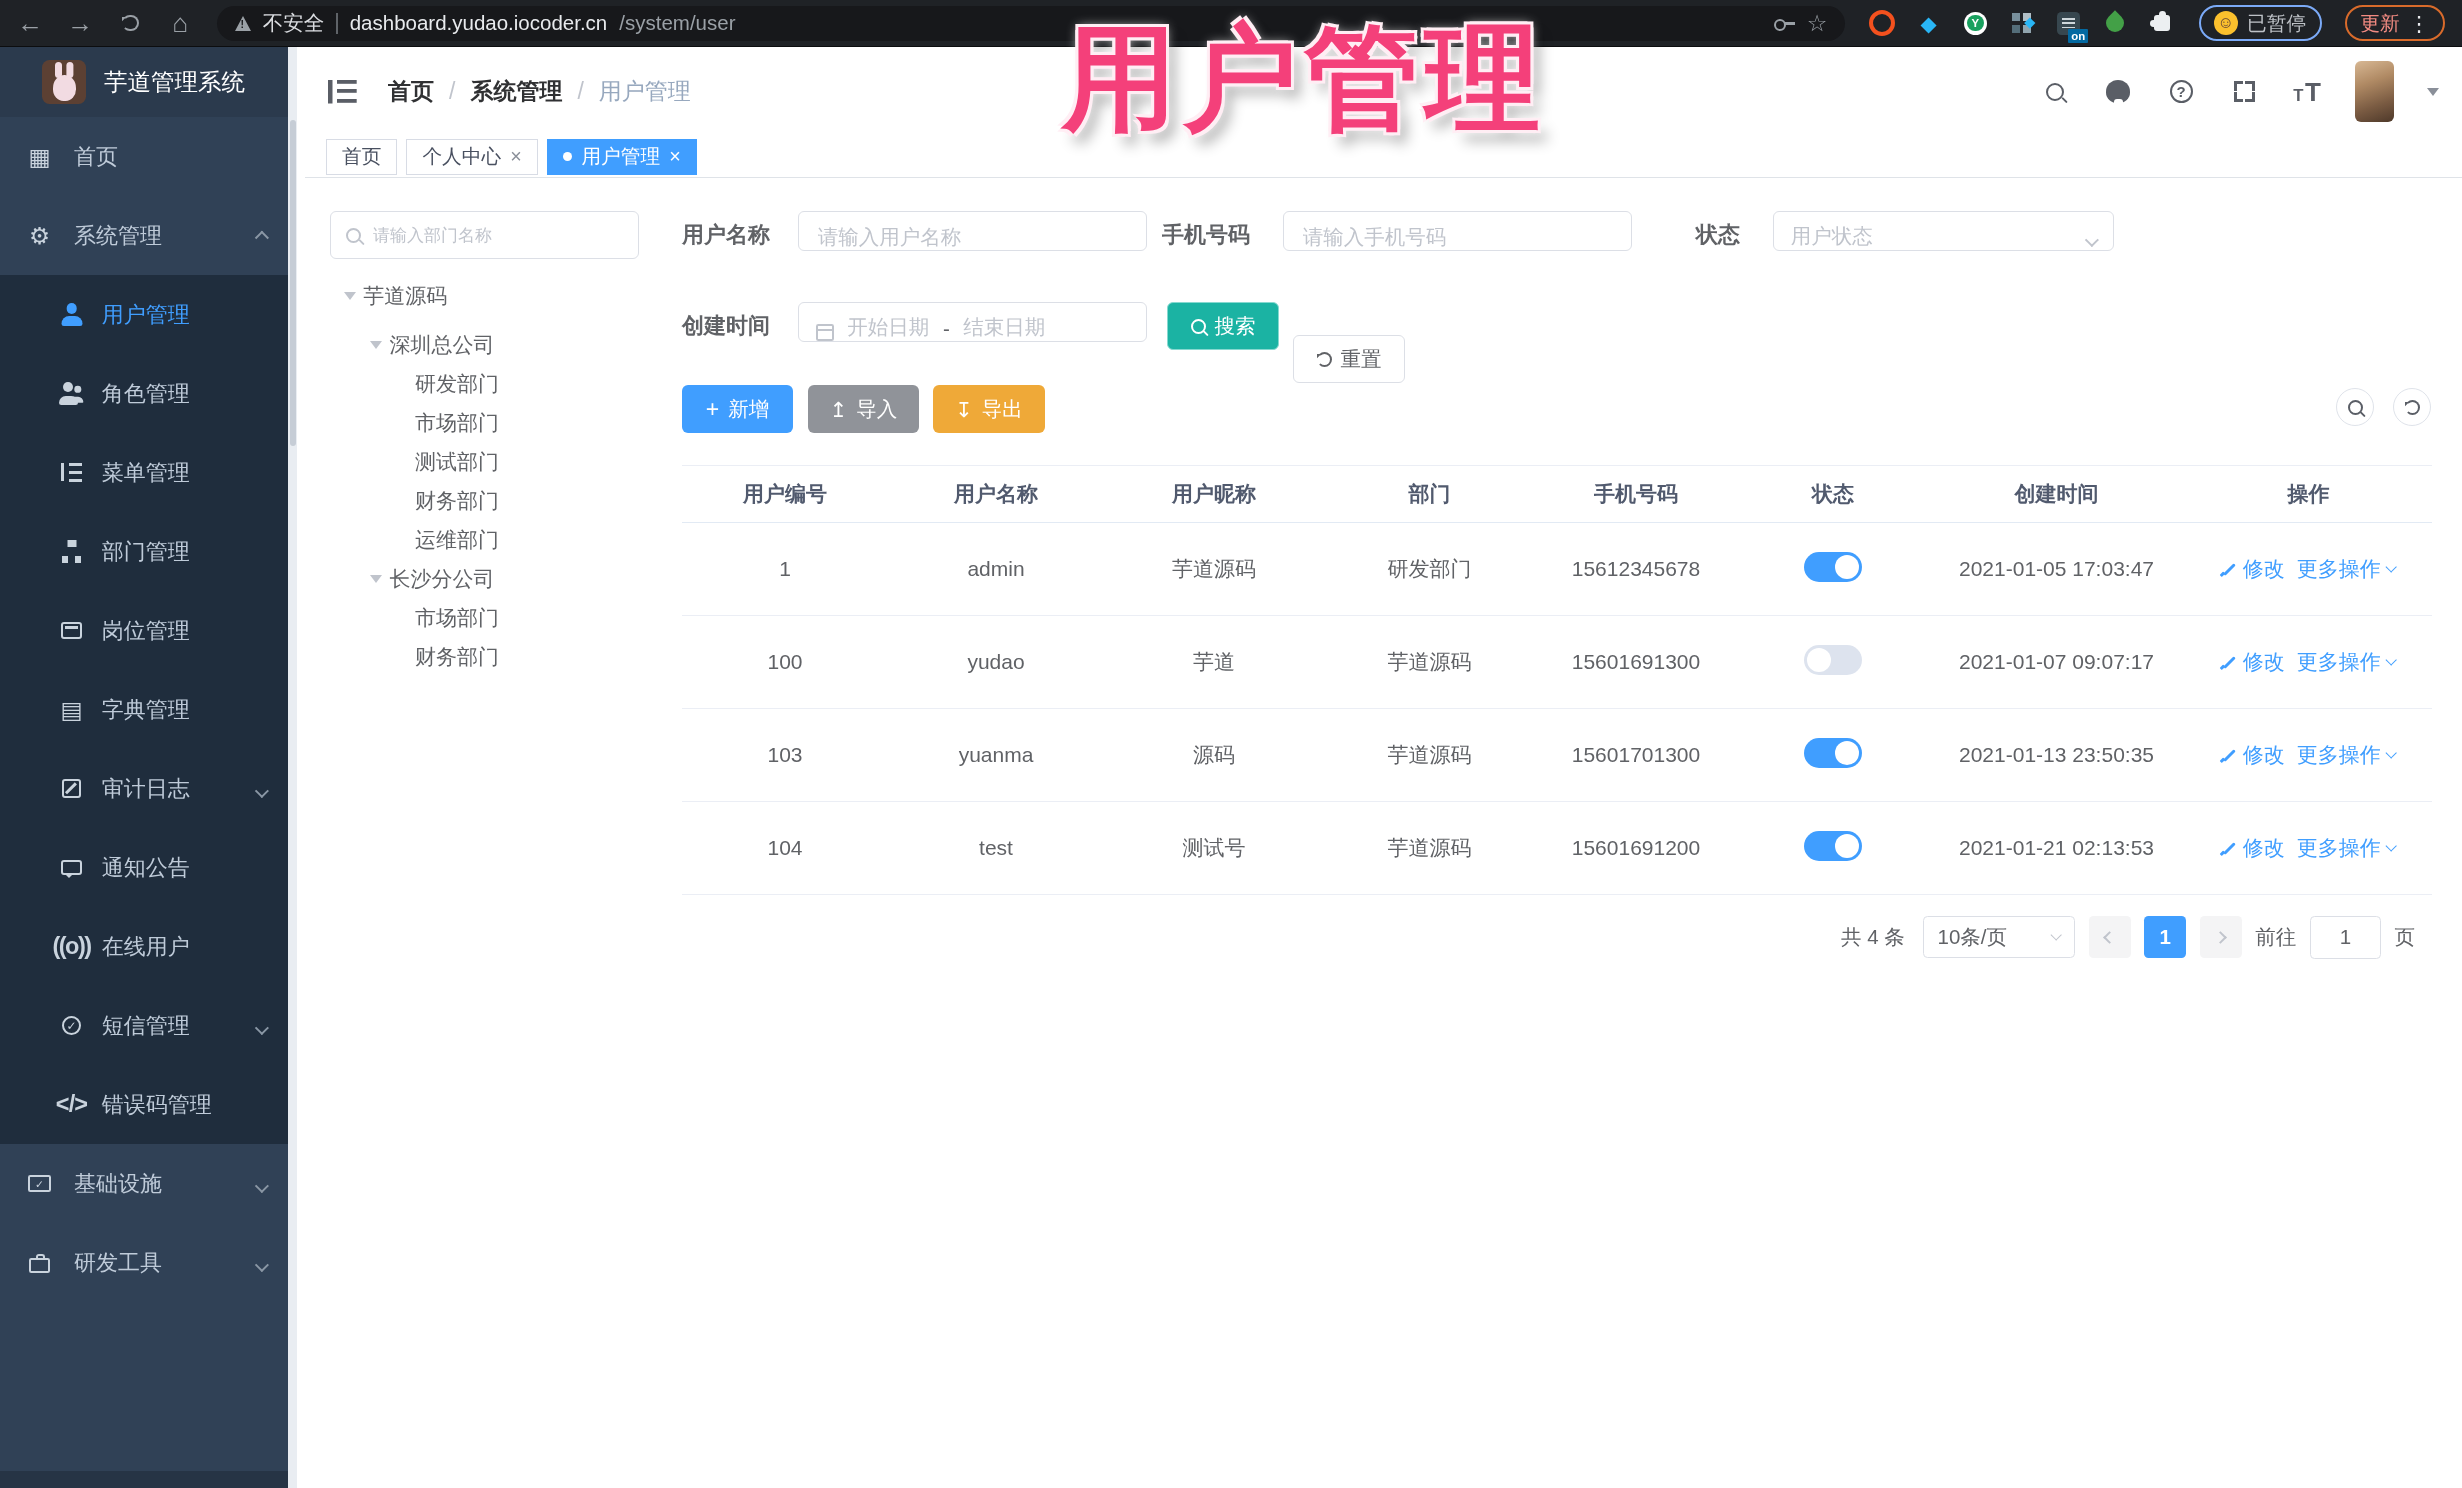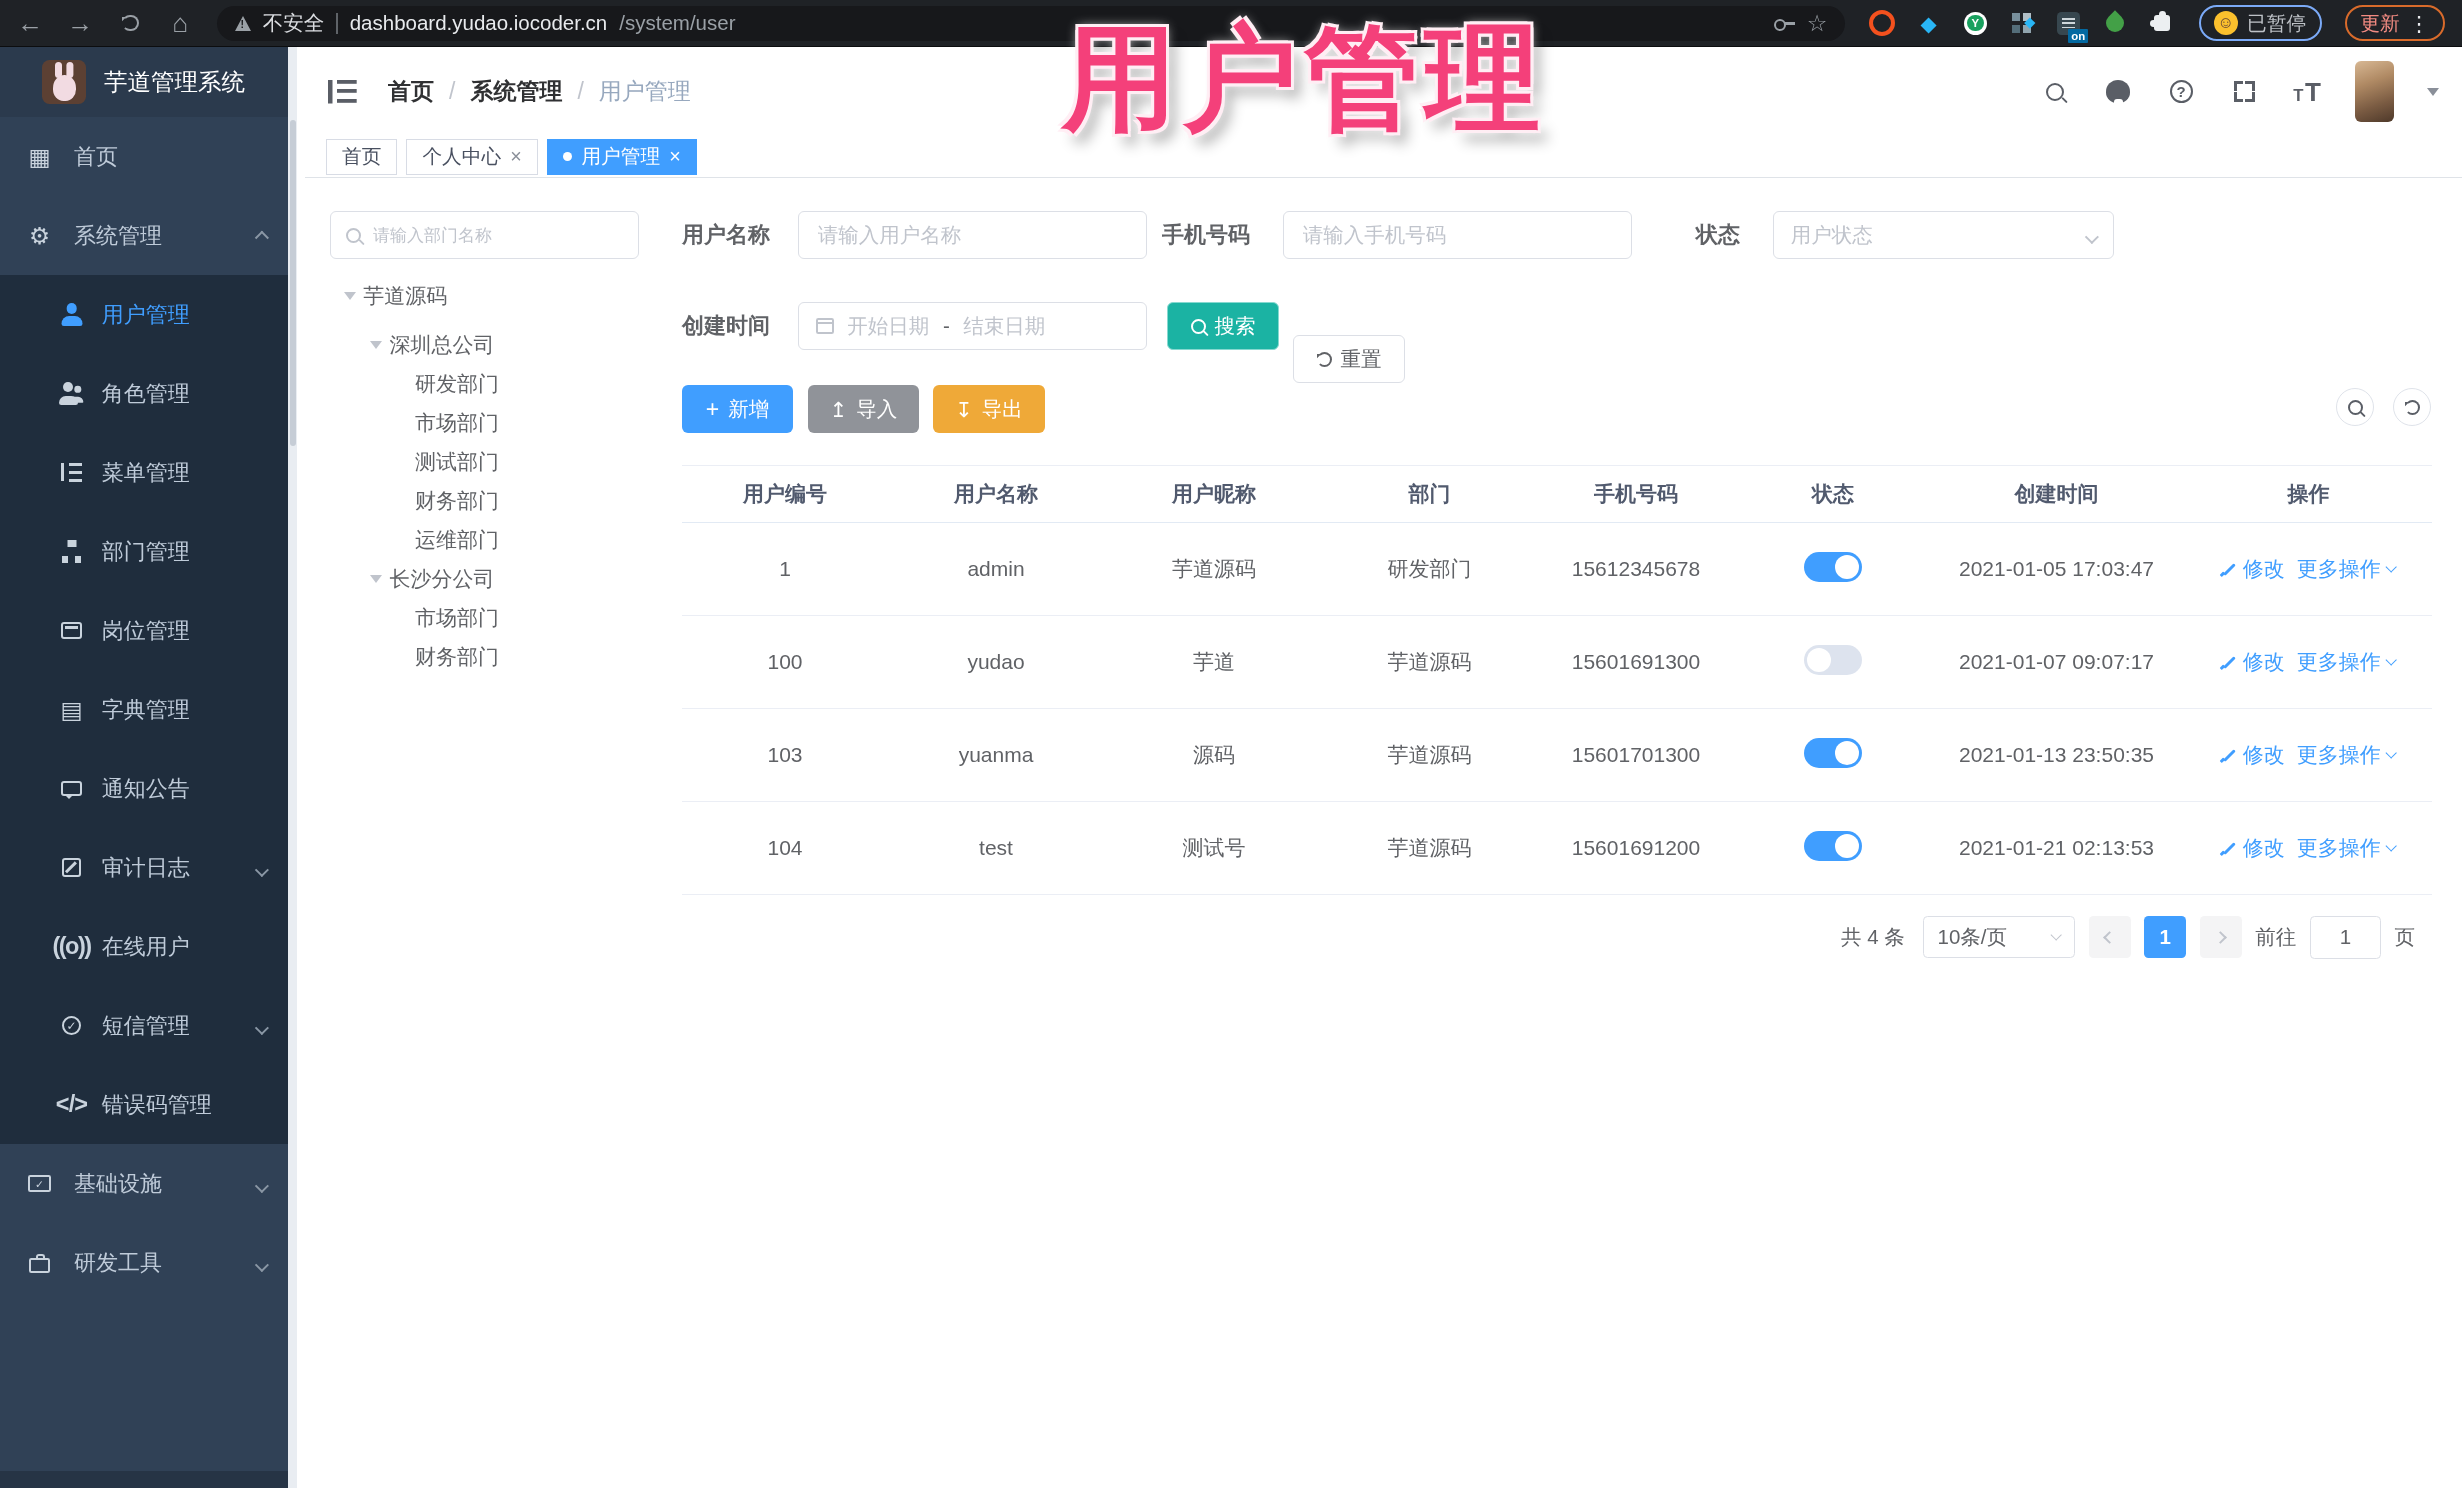--- a/index.html
+++ b/index.html
@@ -161,21 +161,21 @@
   .tnode.lvl1{padding-left:13.6px;}
   .tnode.lvl2{padding-left:40px;}
   .tnode.lvl3{padding-left:85px;}
 
   
   .flabel{position:absolute;height:48px;display:flex;align-items:center;font-size:22px;font-weight:bold;color:#606266;}
   .f-lbl1{left:682px;top:211px;}
   .f-lbl2{left:1162px;top:211px;}
   .f-lbl3{left:1696px;top:211px;}
   .f-lbl4{left:682px;top:302px;}
-  .finput{position:absolute;height:48px;border:1.5px solid #dcdfe6;border-radius:6px;background:#fff;display:flex;align-items:center;padding:0 16.7px;box-sizing:border-box;font-size:20.5px;color:#c0c4cc;}
+  .finput{position:absolute;height:40px;border:1.5px solid #dcdfe6;border-radius:6px;background:#fff;display:flex;align-items:flex-end;padding:0 16.7px;box-sizing:border-box;font-size:20.5px;color:#c0c4cc;}
   .finput input{border:none;outline:none;font-size:20.5px;color:#606266;width:100%;font-family:inherit;background:transparent;}
   .finput input::placeholder{color:#c0c4cc;}
   .f-in1{left:798px;top:211px;width:349px;}
   .f-in2{left:1283px;top:211px;width:349px;}
   .f-sel{left:1773px;top:211px;width:341px;justify-content:space-between;color:#c0c4cc;gap:8px;}
   .f-sel .selchev{color:#c0c4cc;}
   .f-date{left:798px;top:302px;width:349px;gap:13.6px;}
   .f-date .dsep{color:#606266;}
   .btn{position:absolute;height:48px;border-radius:6px;display:flex;align-items:center;justify-content:center;gap:9px;font-size:20.5px;box-sizing:border-box;cursor:default;}
   .btn-search{left:1167px;top:302px;width:112px;background:#1bb3a3;color:#fff;border:1.5px solid #86d9d0;}
@@ -329,30 +329,30 @@
               <span class="i-badge"></span>
             </span>
           <span class="lbl">岗位管理</span>
         </div>
         <div class="mi">
           <span class="mic">▤</span>
           <span class="lbl">字典管理</span>
         </div>
         <div class="mi">
           <span class="mic">
-              <span class="i-bubble"></span>
-            </span>
-          <span class="lbl">通知公告</span>
-        </div>
-        <div class="mi">
-          <span class="mic">
               <span class="i-editsq"></span>
             </span>
           <span class="lbl">审计日志</span>
           <span class="mchev"><span class="chev"></span></span>
+        </div>
+        <div class="mi">
+          <span class="mic">
+              <span class="i-bubble"></span>
+            </span>
+          <span class="lbl">通知公告</span>
         </div>
         <div class="mi">
           <span class="mic i-online">((o))</span>
           <span class="lbl">在线用户</span>
         </div>
         <div class="mi">
           <span class="mic">
               <span class="i-checkc">✓</span>
             </span>
           <span class="lbl">短信管理</span>

